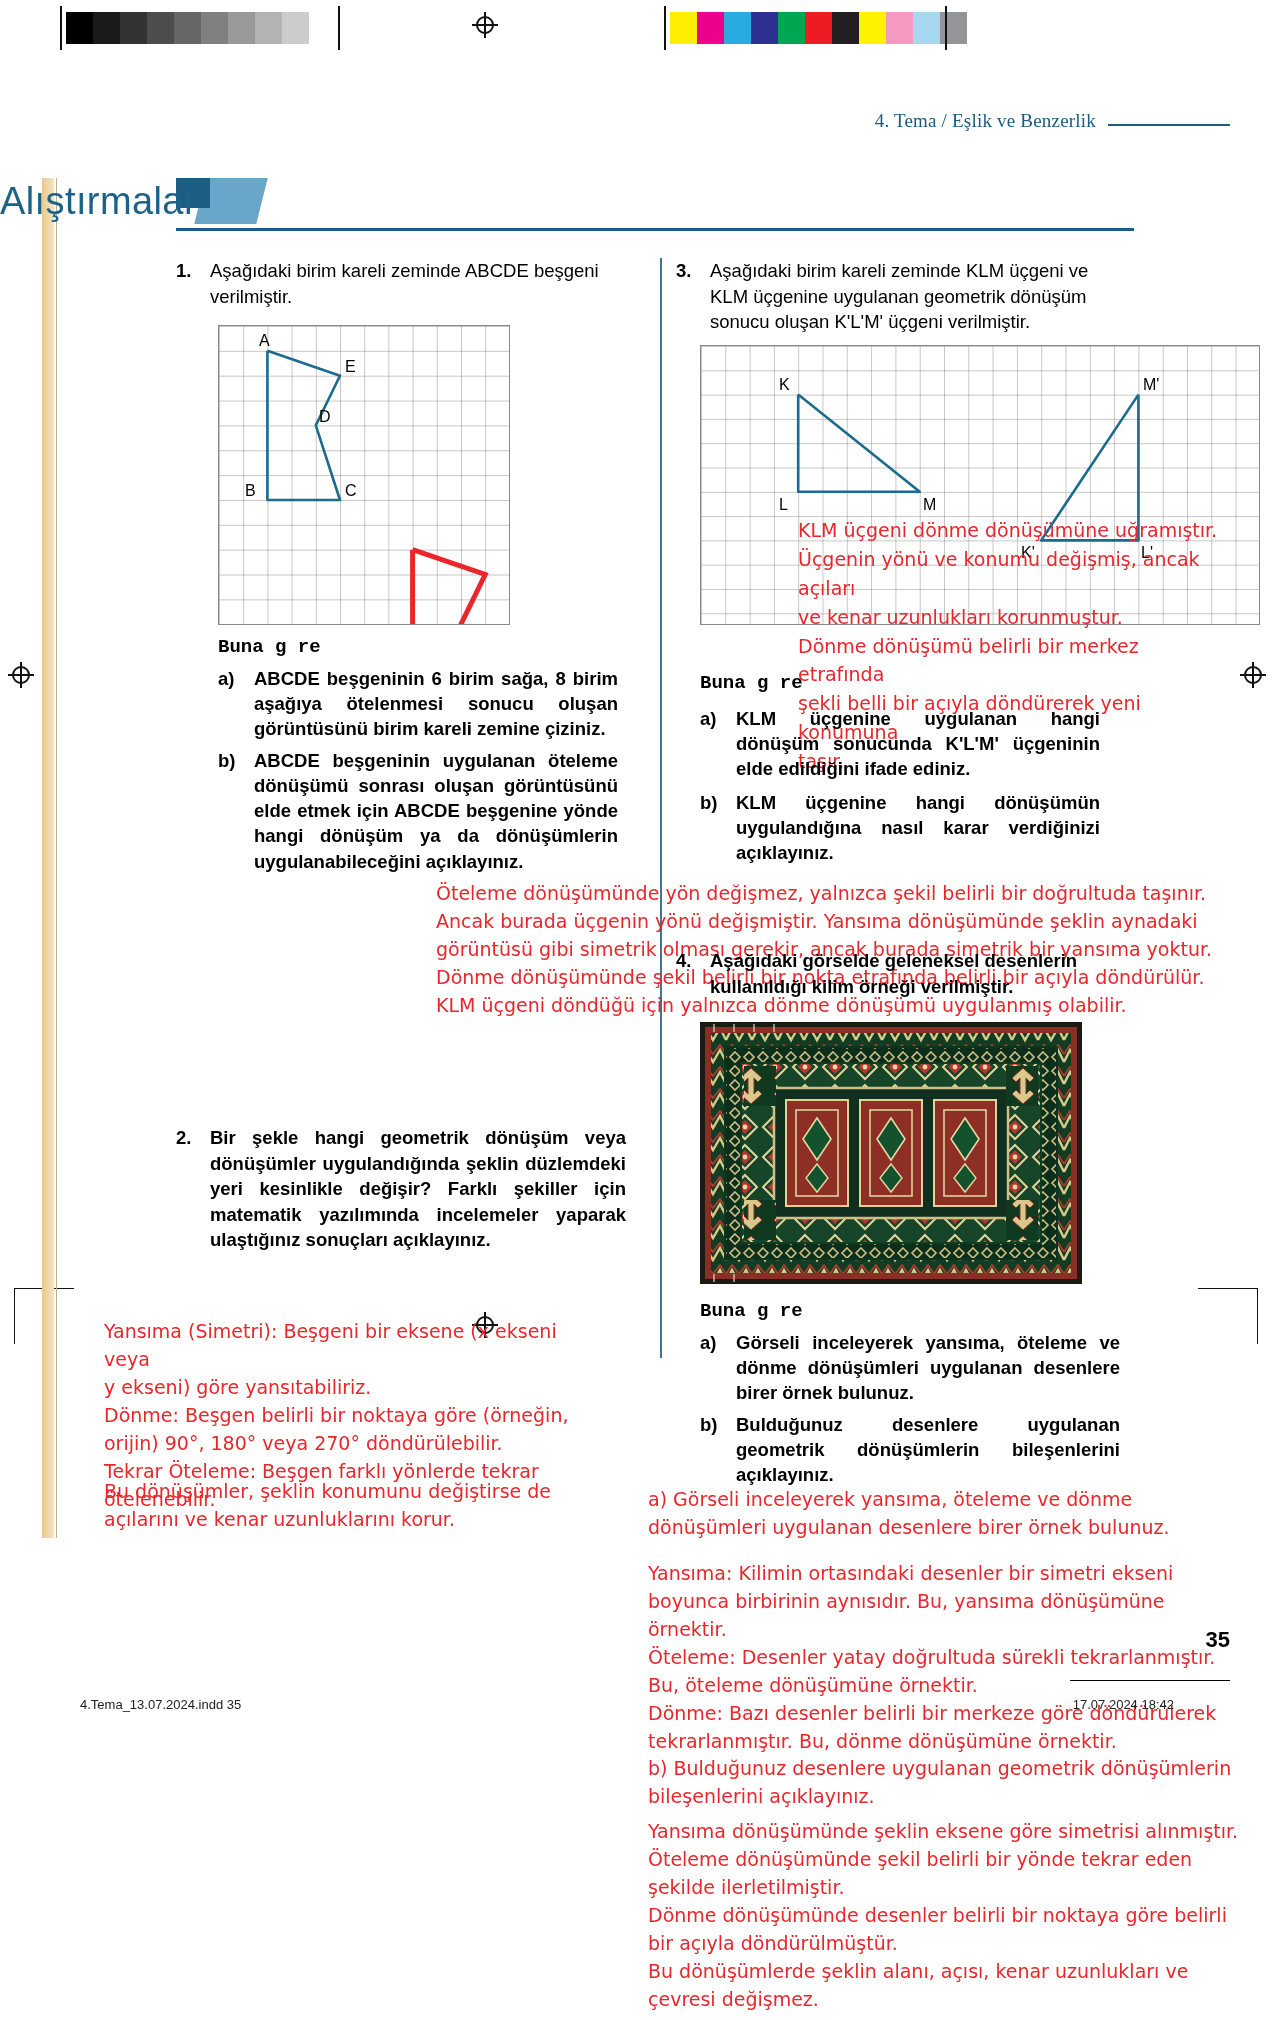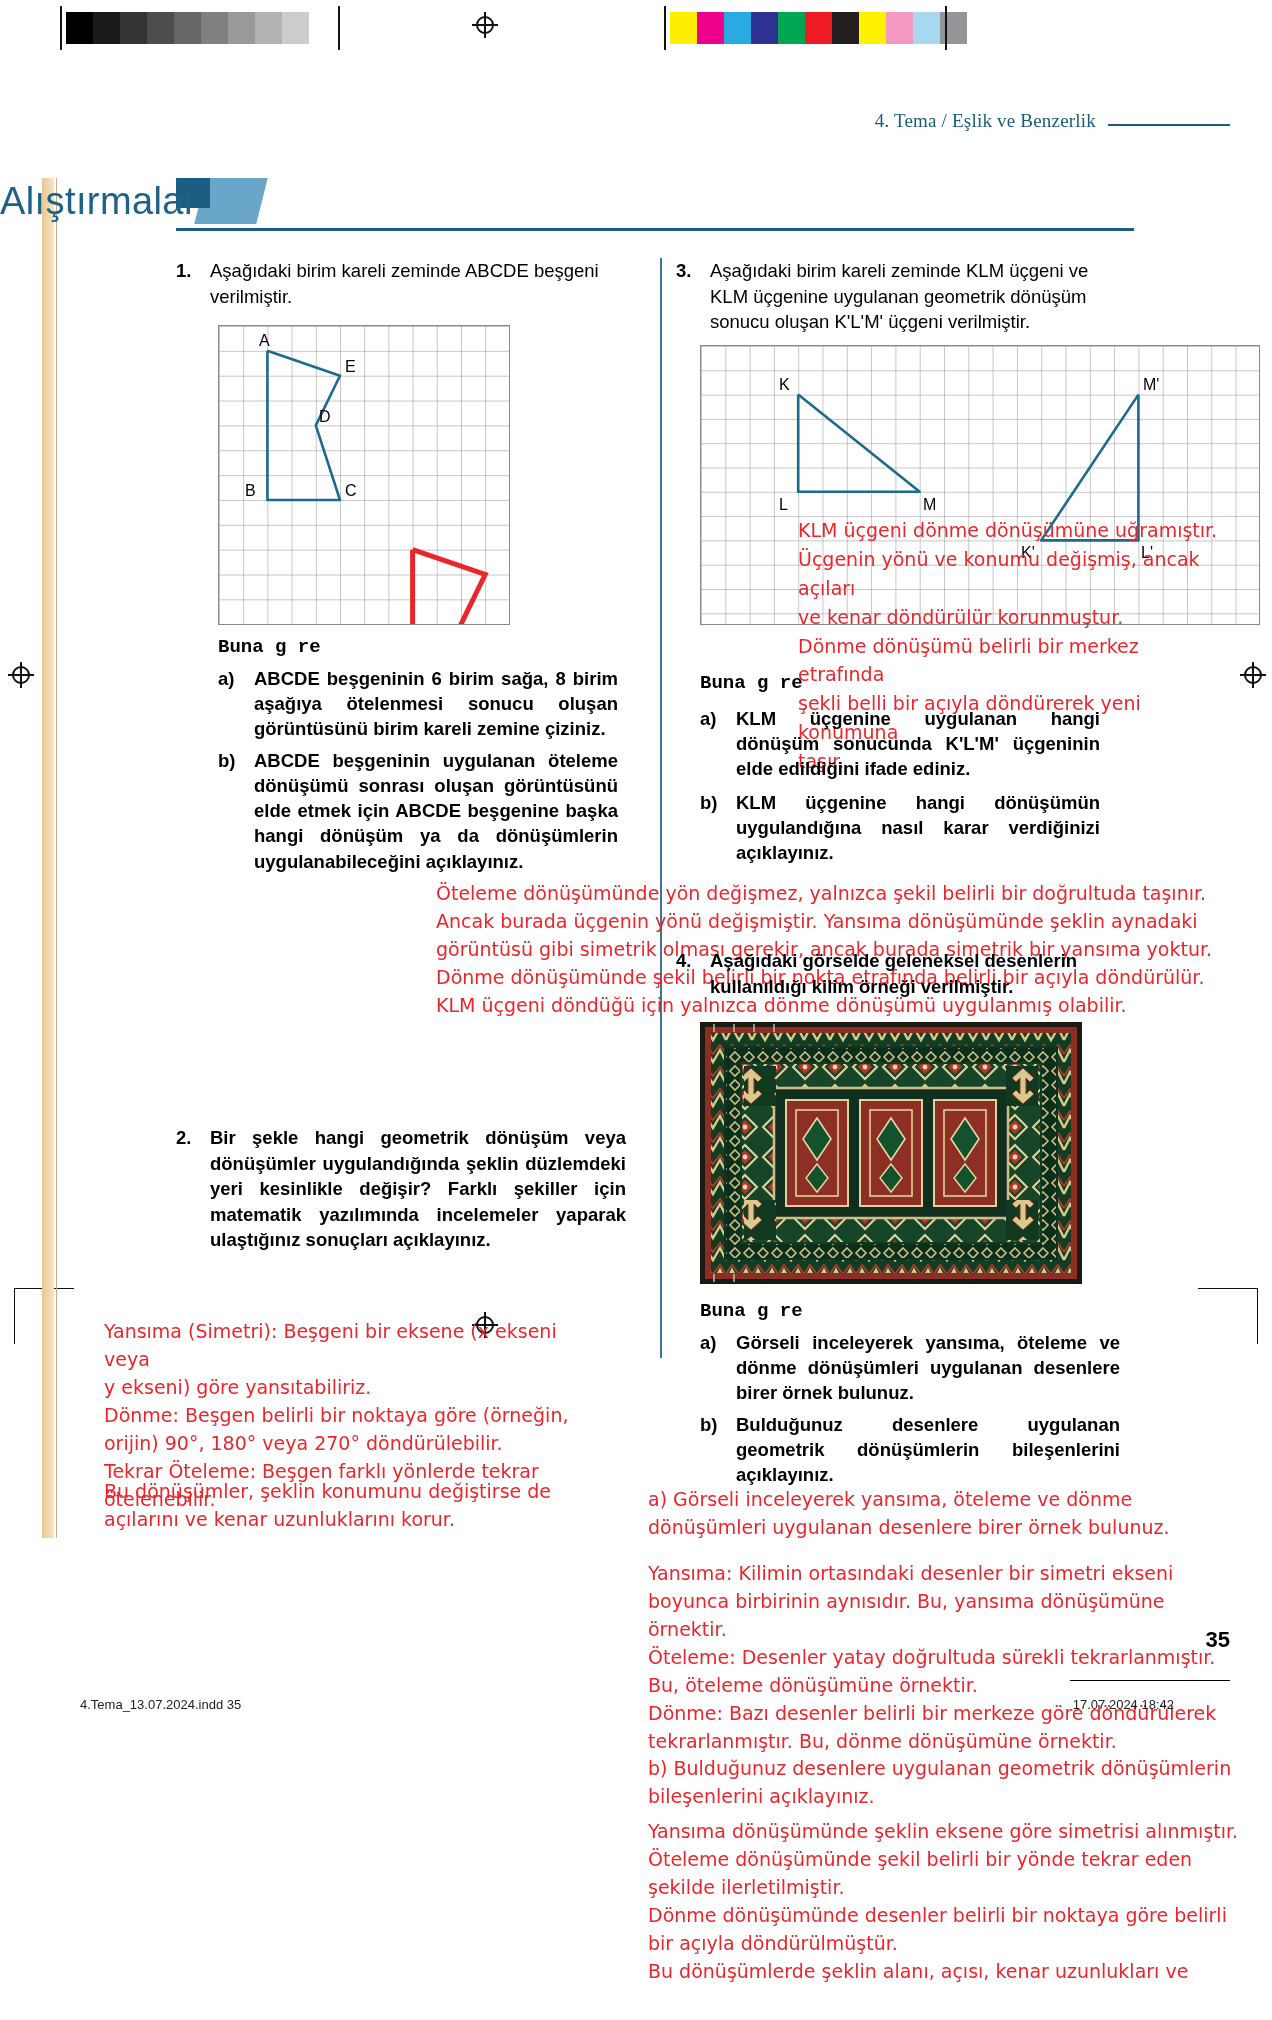--- a/index.html
+++ b/index.html
@@ -179,21 +179,21 @@
 
   <div class="buna" style="left:218px; top:636px;">Buna g  re</div>
 
   <div class="sub" style="left:218px; top:666px; width:400px;">
     <span class="tag">a)</span>
     <span class="txt">ABCDE beşgeninin 6 birim sağa, 8 birim aşağıya ötelenmesi sonucu oluşan görüntüsünü birim kareli zemine çiziniz.</span>
   </div>
 
   <div class="sub" style="left:218px; top:748px; width:400px;">
     <span class="tag">b)</span>
-    <span class="txt">ABCDE beşgeninin uygulanan öteleme dönüşümü sonrası oluşan görüntüsünü elde etmek için ABCDE beşgenine başka hangi dönüşüm ya da dönüşümlerin uygulanabileceğini açıklayınız.</span>
+    <span class="txt">ABCDE beşgeninin uygulanan öteleme dönüşümü sonrası oluşan görüntüsünü elde etmek için ABCDE beşgenine yönde hangi dönüşüm ya da dönüşümlerin uygulanabileceğini açıklayınız.</span>
   </div>
 
   <div class="q q-bold" style="left:176px; top:1125px; width:450px;">
     <span class="num">2.</span>
     <div class="body" style="text-align:justify;">Bir şekle hangi geometrik dönüşüm veya dönüşümler uygulandığında şeklin düzlemdeki yeri kesinlikle değişir? Farklı şekiller için matematik yazılımında incelemeler yaparak ulaştığınız sonuçları açıklayınız.</div>
   </div>
 
   <div class="ann" id="ann-q2" style="left:104px; top:1318px; width:480px;">
       <div>Yansıma (Simetri): Beşgeni bir eksene (x ekseni veya</div>
       <div>y ekseni) göre yansıtabiliriz.</div>
@@ -229,21 +229,21 @@
       <polyline points="437.4,48.6 437.4,194.4 340.2,194.4 437.4,48.6" fill="none" stroke="#1c6a8e" stroke-width="2.6" stroke-linejoin="round"></polyline>
       <text x="442" y="44" font-family="Liberation Sans, sans-serif" font-size="16" fill="#000">M'</text>
       <text x="320" y="212" font-family="Liberation Sans, sans-serif" font-size="16" fill="#000">K'</text>
       <text x="440" y="212" font-family="Liberation Sans, sans-serif" font-size="16" fill="#000">L'</text>
     </svg>
   </div>
 
   <div class="ann" id="ann-q3grid" style="left:798px; top:516px; width:420px; line-height:1.52;">
       <div>KLM üçgeni dönme dönüşümüne uğramıştır.</div>
       <div>Üçgenin yönü ve konumu değişmiş, ancak açıları</div>
-      <div>ve kenar döndürülür korunmuştur.</div>
+      <div>ve kenar uzunlukları korunmuştur.</div>
       <div>Dönme dönüşümü belirli bir merkez etrafında</div>
       <div>şekli belli bir açıyla döndürerek yeni konumuna</div>
       <div>taşır.</div>
     </div>
 
   <div class="buna" style="left:700px; top:672px;">Buna g  re</div>
 
   <div class="sub" style="left:700px; top:706px; width:400px;">
     <span class="tag">a)</span>
     <span class="txt">KLM üçgenine uygulanan hangi dönüşüm sonucunda K'L'M' üçgeninin elde edildiğini ifade ediniz.</span>
@@ -364,20 +364,21 @@
       <div>b) Bulduğunuz desenlere uygulanan geometrik dönüşümlerin</div>
       <div>bileşenlerini açıklayınız.</div>
     </div>
   <div class="ann" id="ann-q4c" style="left:648px; top:1818px; width:600px;">
       <div>Yansıma dönüşümünde şeklin eksene göre simetrisi alınmıştır.</div>
       <div>Öteleme dönüşümünde şekil belirli bir yönde tekrar eden</div>
       <div>şekilde ilerletilmiştir.</div>
       <div>Dönme dönüşümünde desenler belirli bir noktaya göre belirli</div>
       <div>bir açıyla döndürülmüştür.</div>
       <div>Bu dönüşümlerde şeklin alanı, açısı, kenar uzunlukları ve</div>
+      <div>çevresi değişmez.</div>
     </div>
 
   <div class="folio">35</div>
   <div class="folio-rule"></div>
   <div class="footer-left">4.Tema_13.07.2024.indd   35</div>
   <div class="footer-right">17.07.2024   18:42</div>
 
 </div>
 
 </body></html>

